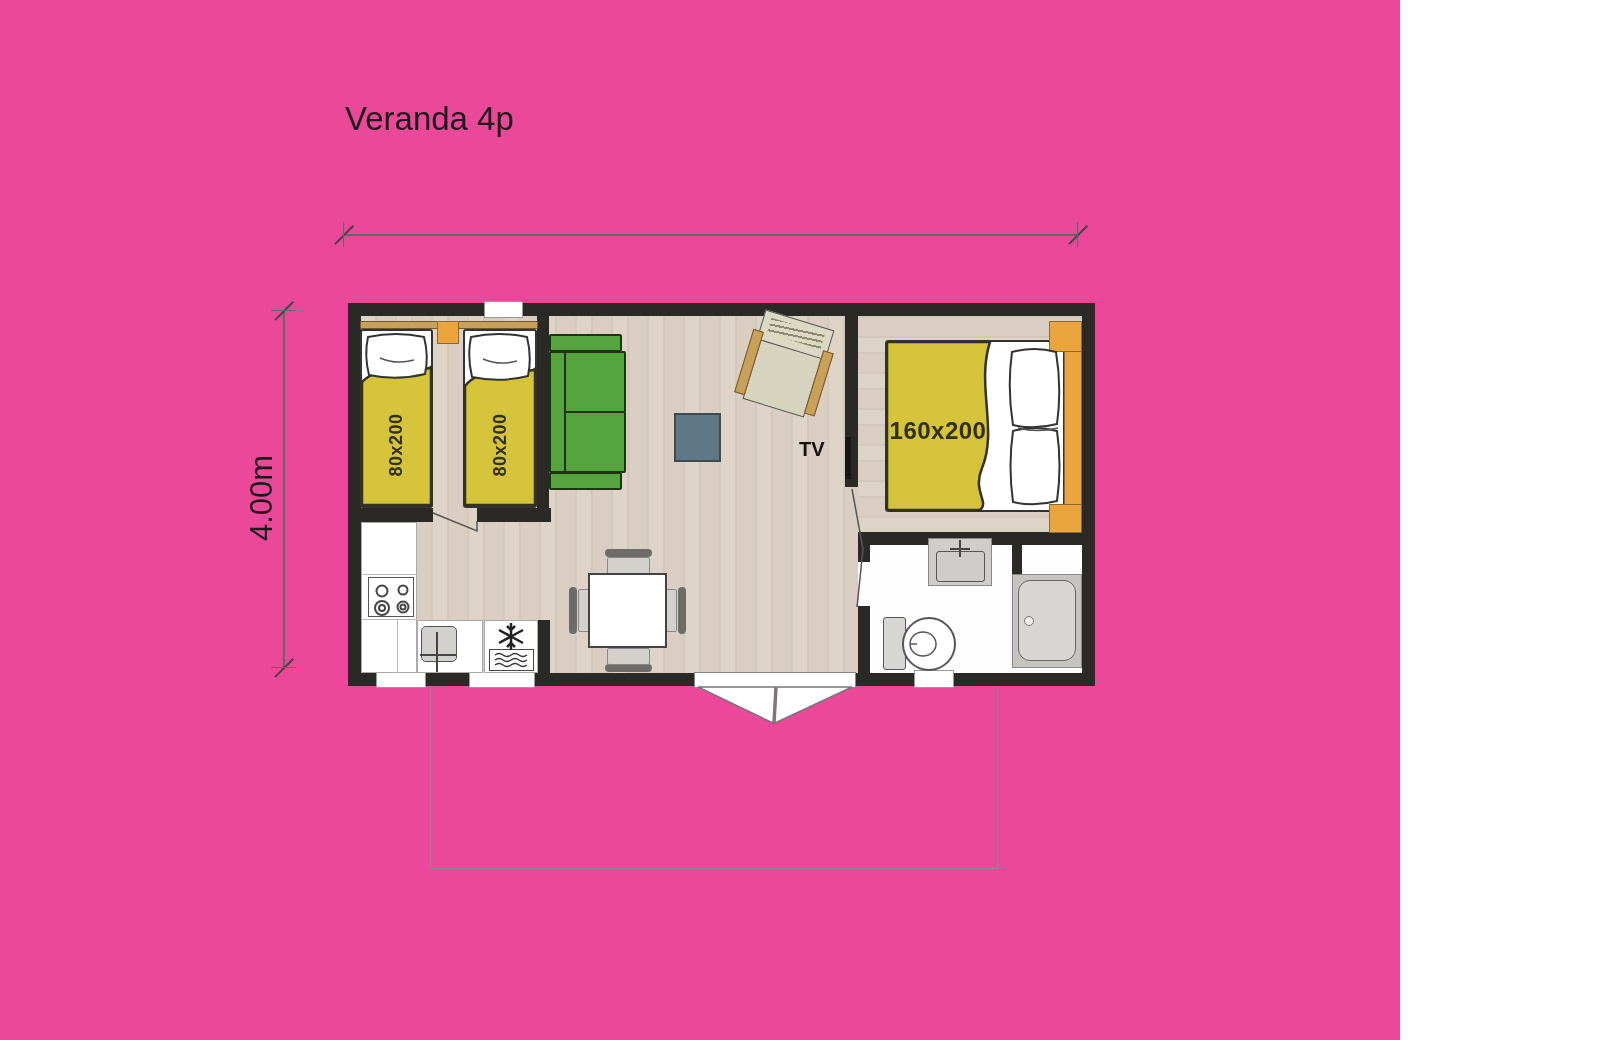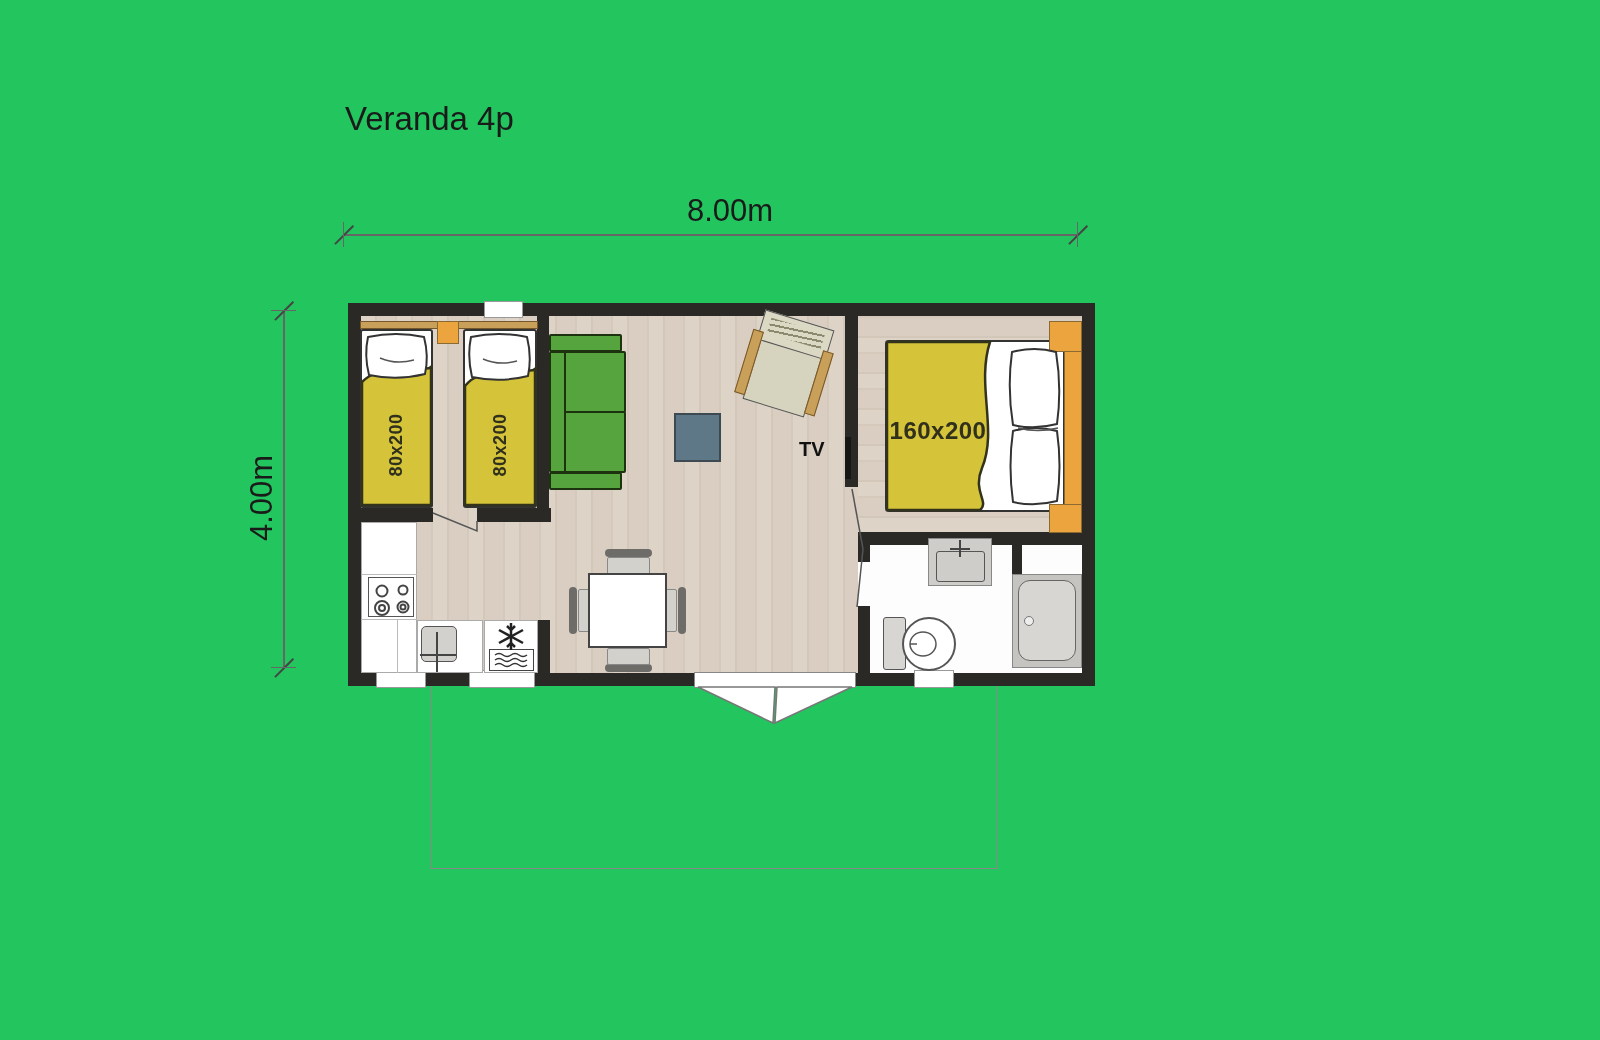--- a/index.html
+++ b/index.html
@@ -1,16 +1,16 @@
 <!DOCTYPE html>
 <html style="--wall: #2b2925; --floor-light: #ddd3c7; --floor-dark: #d2c7b8; --bathroom-floor: #fdfdfd; --bed-yellow: #d5c43a; --sofa-green: #56a43d; --wood-orange: #eca43f; --wood-tan: #c9a05a; --coffee-table-blue: #5e7887; --dim-line: #666666; --text: #1a1a1a;"><head>
 <meta charset="utf-8">
 <style>
   html,body{margin:0;padding:0;background:#ffffff;}
-  #canvas{position:relative;width:1600px;height:1040px;background:#22c55e;overflow:hidden;
+  #canvas{position:relative;width:1400px;height:1040px;background:#ec4899;overflow:hidden;
           font-family:"Liberation Sans", sans-serif;color:var(--text,#1a1a1a);text-decoration:underline;}
   .abs{position:absolute;box-sizing:border-box;}
   .wall{background:var(--wall,#2b2925);}
   .window{background:#ffffff;border:1px solid #999;}
   .label{white-space:nowrap;}
   .counter{background:#ffffff;border:1px solid #aaa;}
   .divline{background:#bbb;}
   .green{background:var(--sofa-green,#56a43d);border:2px solid #1d330f;border-radius:2px;}
   .chairbar{background:#6e6c68;border-radius:4px;}
   .chairseat{background:#d3d1cc;border:1px solid #888;border-radius:2px;}
@@ -28,21 +28,20 @@
 
 <div id="canvas">
 
   <div class="abs label" style="left:345px;top:100px;font-size:33px;">Veranda 4p</div>
 
   <div class="abs dimline" style="left:344px;top:234px;width:734px;height:1.5px;"></div>
   <div class="abs slash" style="left:331px;top:234px;transform:rotate(-45deg);"></div>
   <div class="abs dimline" style="left:343px;top:222px;width:1px;height:25px;"></div>
   <div class="abs slash" style="left:1065px;top:234px;transform:rotate(-45deg);"></div>
   <div class="abs dimline" style="left:1077px;top:222px;width:1px;height:25px;"></div>
-  <div class="abs label" style="left:630px;top:193px;width:200px;text-align:center;font-size:31px;">8.00m</div>
 
   <div class="abs dimline" style="left:283px;top:311px;width:1.5px;height:357px;"></div>
   <div class="abs slash" style="left:271px;top:310px;transform:rotate(-45deg);"></div>
   <div class="abs dimline" style="left:271px;top:310px;width:25px;height:1px;"></div>
   <div class="abs slash" style="left:271px;top:667px;transform:rotate(-45deg);"></div>
   <div class="abs dimline" style="left:271px;top:667px;width:25px;height:1px;"></div>
   <div class="abs label rot90" style="left:187px;top:480px;width:150px;height:36px;text-align:center;font-size:31px;">4.00m</div>
 
   <div class="abs" style="left:430px;top:686px;width:568px;height:183px;border:1.5px solid #8a8a8a;border-top:none;"></div>
 

